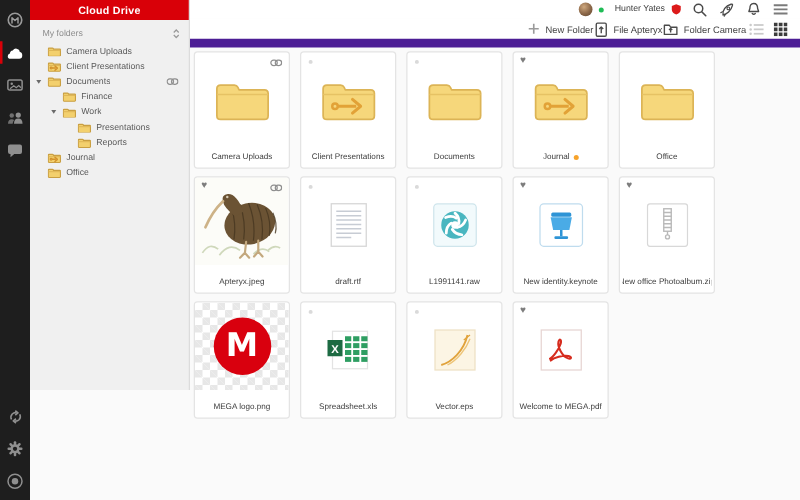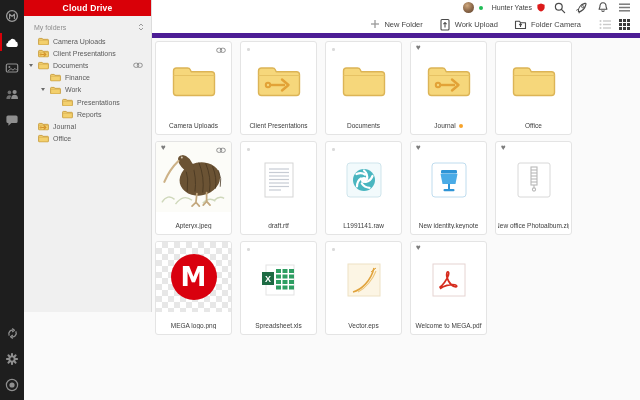--- a/index.html
+++ b/index.html
@@ -32,22 +32,22 @@
 
   
   .main{position:absolute;left:152px;top:0;width:488px;height:400px;background:#fafafa;}
   .topbar{height:15px;background:#fff;display:flex;align-items:center;justify-content:flex-end;
     gap:9px;padding-right:9px;}
   .avatar{width:11px;height:11px;border-radius:50%;
     background:radial-gradient(circle at 38% 32%,#cfa87e 0%,#8a6647 55%,#5e4430 100%);}
   .presence{width:4px;height:4px;border-radius:50%;background:#1fbc56;}
   .username{font-size:7px;color:#3d3d3d;}
   .topbar svg{display:block;}
-  .toolbar{height:23px;background:#fff;border-bottom:5px solid #4c1d95;display:flex;align-items:center;
-    justify-content:flex-end;gap:16px;padding-right:10px;}
+  .toolbar{height:23px;background:#fff;border-bottom:7px solid #4c1d95;display:flex;align-items:center;
+    justify-content:flex-end;padding-right:10px;}
   .tbtn{display:flex;align-items:center;gap:4px;font-size:7.5px;color:#444;cursor:pointer;}
   .viewtoggle{display:flex;align-items:center;gap:8px;margin-left:2px;}
 
   
   .content{padding:3px 0 0 3px;display:grid;grid-template-columns:repeat(5,77px);
     grid-auto-rows:94px;column-gap:8px;row-gap:6px;height:362px;}
   .tile{position:relative;background:#fff;border:1px solid #e4e4e4;border-radius:3px;cursor:pointer;}
   .icon-wrap{position:absolute;left:0;right:0;top:8px;height:60px;display:flex;align-items:center;justify-content:center;}
   .tile .flabel{position:absolute;bottom:5px;left:2px;right:2px;text-align:center;font-size:6.5px;color:#3c3c3c;
     white-space:nowrap;overflow:hidden;display:flex;align-items:center;justify-content:center;gap:3px;}
@@ -264,21 +264,21 @@
         <line x1="1" y1="5" x2="9" y2="5" stroke="#9a9a9a" stroke-width="1.3"></line>
       </svg>
       <span>New Folder</span>
     </div>
     <div class="tbtn">
       <svg width="12" height="13" viewBox="0 0 12 13">
         <rect x="2" y="1.5" width="8" height="10.5" rx="1" fill="none" stroke="#4a4a4a" stroke-width="1.1"></rect>
         <line x1="6" y1="9.5" x2="6" y2="4.8" stroke="#4a4a4a" stroke-width="1.1"></line>
         <path d="M4.4 6.2 L6 4.6 L7.6 6.2" fill="none" stroke="#4a4a4a" stroke-width="1.1" stroke-linejoin="round"></path>
       </svg>
-      <span>Work Upload</span>
+      <span>File Apteryx</span>
     </div>
     <div class="tbtn">
       <svg width="13" height="12" viewBox="0 0 13 12">
         <path d="M1.5 3.2 h4 l1 1.6 h5 v5.7 h-10 z" fill="none" stroke="#4a4a4a" stroke-width="1.1" stroke-linejoin="round"></path>
         <line x1="6.5" y1="9" x2="6.5" y2="5.8" stroke="#4a4a4a" stroke-width="1.1"></line>
         <path d="M5.2 7 L6.5 5.7 L7.8 7" fill="none" stroke="#4a4a4a" stroke-width="1.1" stroke-linejoin="round"></path>
       </svg>
       <span>Folder Camera</span>
     </div>
     <div class="viewtoggle">

